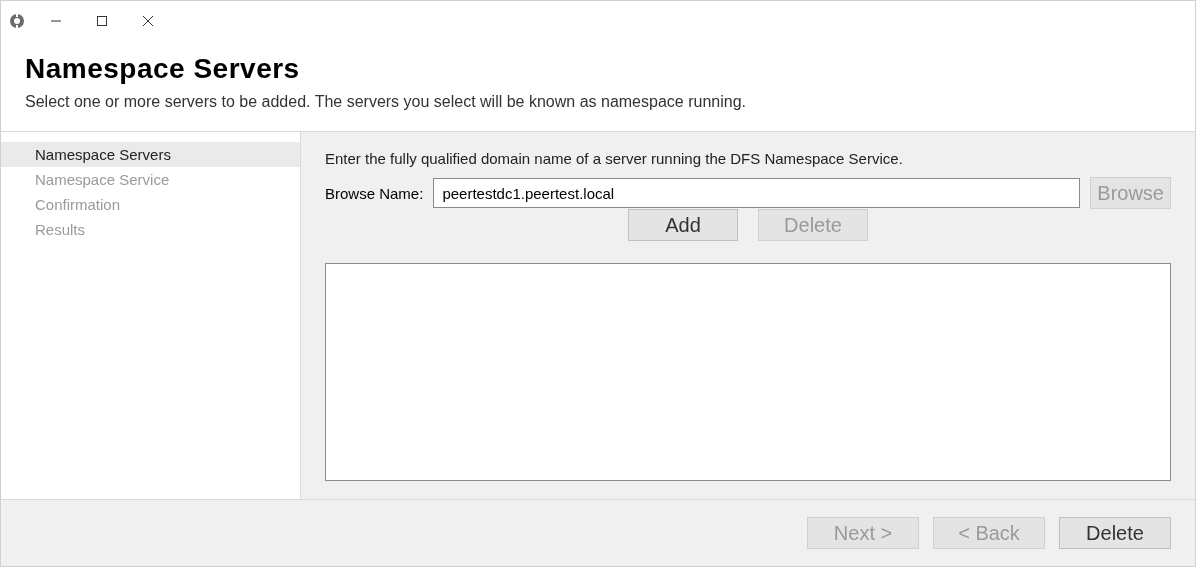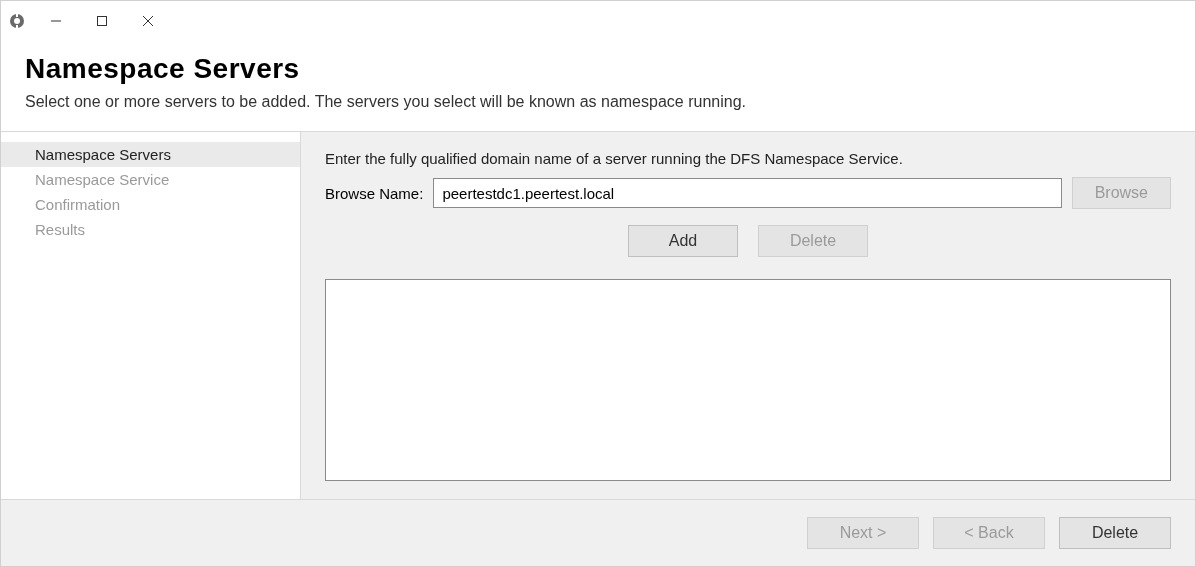--- a/index.html
+++ b/index.html
@@ -17,23 +17,23 @@
   
   .body{flex:1;display:flex;border-top:1px solid #d9d9d9;border-bottom:1px solid #d9d9d9;min-height:0;}
   .sidebar{width:300px;border-right:1px solid #d9d9d9;padding:10px 0;box-sizing:border-box;background:#fff;}
   .step{padding:4px 34px;color:#9a9a9a;font-size:15px;cursor:default;}
   .step.active{background:#eaeaea;color:#222;}
   .main{flex:1;background:#f0f0f0;padding:18px 24px 18px 24px;display:flex;flex-direction:column;}
   .instr{font-size:15px;color:#222;margin-bottom:10px;}
   .row{display:flex;align-items:center;gap:10px;}
   .lbl{font-size:15px;white-space:nowrap;}
   input[type=text]{flex:1;height:30px;border:1px solid #8a8a8a;background:#fff;padding:0 8px;font-size:15px;box-sizing:border-box;}
-  .btn{height:32px;background:#e4e4e4;border:1px solid #bfbfbf;padding:0 22px;font-size:16px;color:#333;display:inline-flex;align-items:center;justify-content:center;cursor:pointer;box-sizing:border-box;}
+  .btn{height:32px;background:#e4e4e4;border:1px solid #bfbfbf;padding:0 6px;font-size:20px;color:#333;display:inline-flex;align-items:center;justify-content:center;cursor:pointer;box-sizing:border-box;}
   .btn:disabled,.btn.disabled{color:#9a9a9a;border-color:#d0d0d0;cursor:default;}
-  .btnrow{display:flex;justify-content:center;gap:20px;margin-top:16px;}
+  .btnrow{display:flex;justify-content:center;gap:20px;}
   .listbox{margin-top:22px;flex:1;border:1px solid #8a8a8a;background:#fff;min-height:150px;}
   
   .footer{height:66px;display:flex;align-items:center;justify-content:flex-end;gap:14px;padding:0 24px;background:#f0f0f0;}
   .footer .btn{min-width:112px;}
 </style>
 </head>
 <body>
 
 <div class="window">
 

